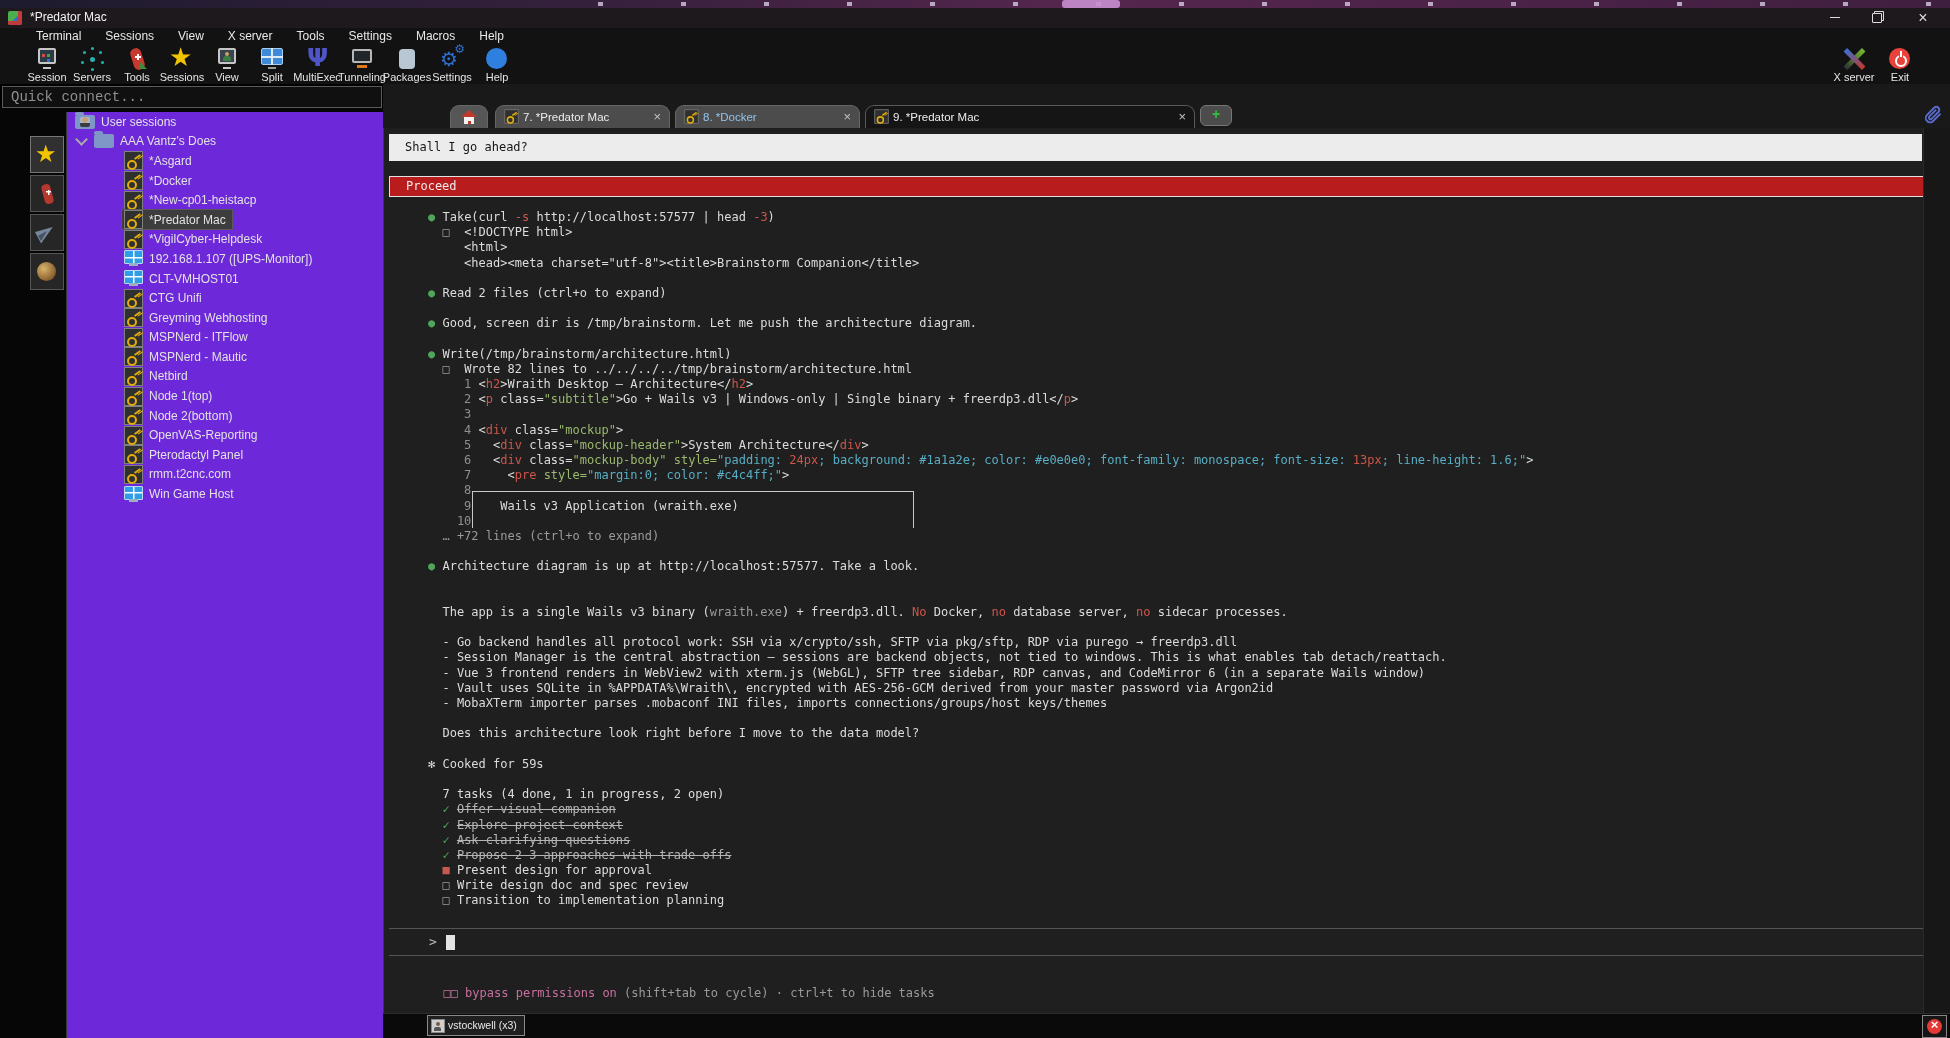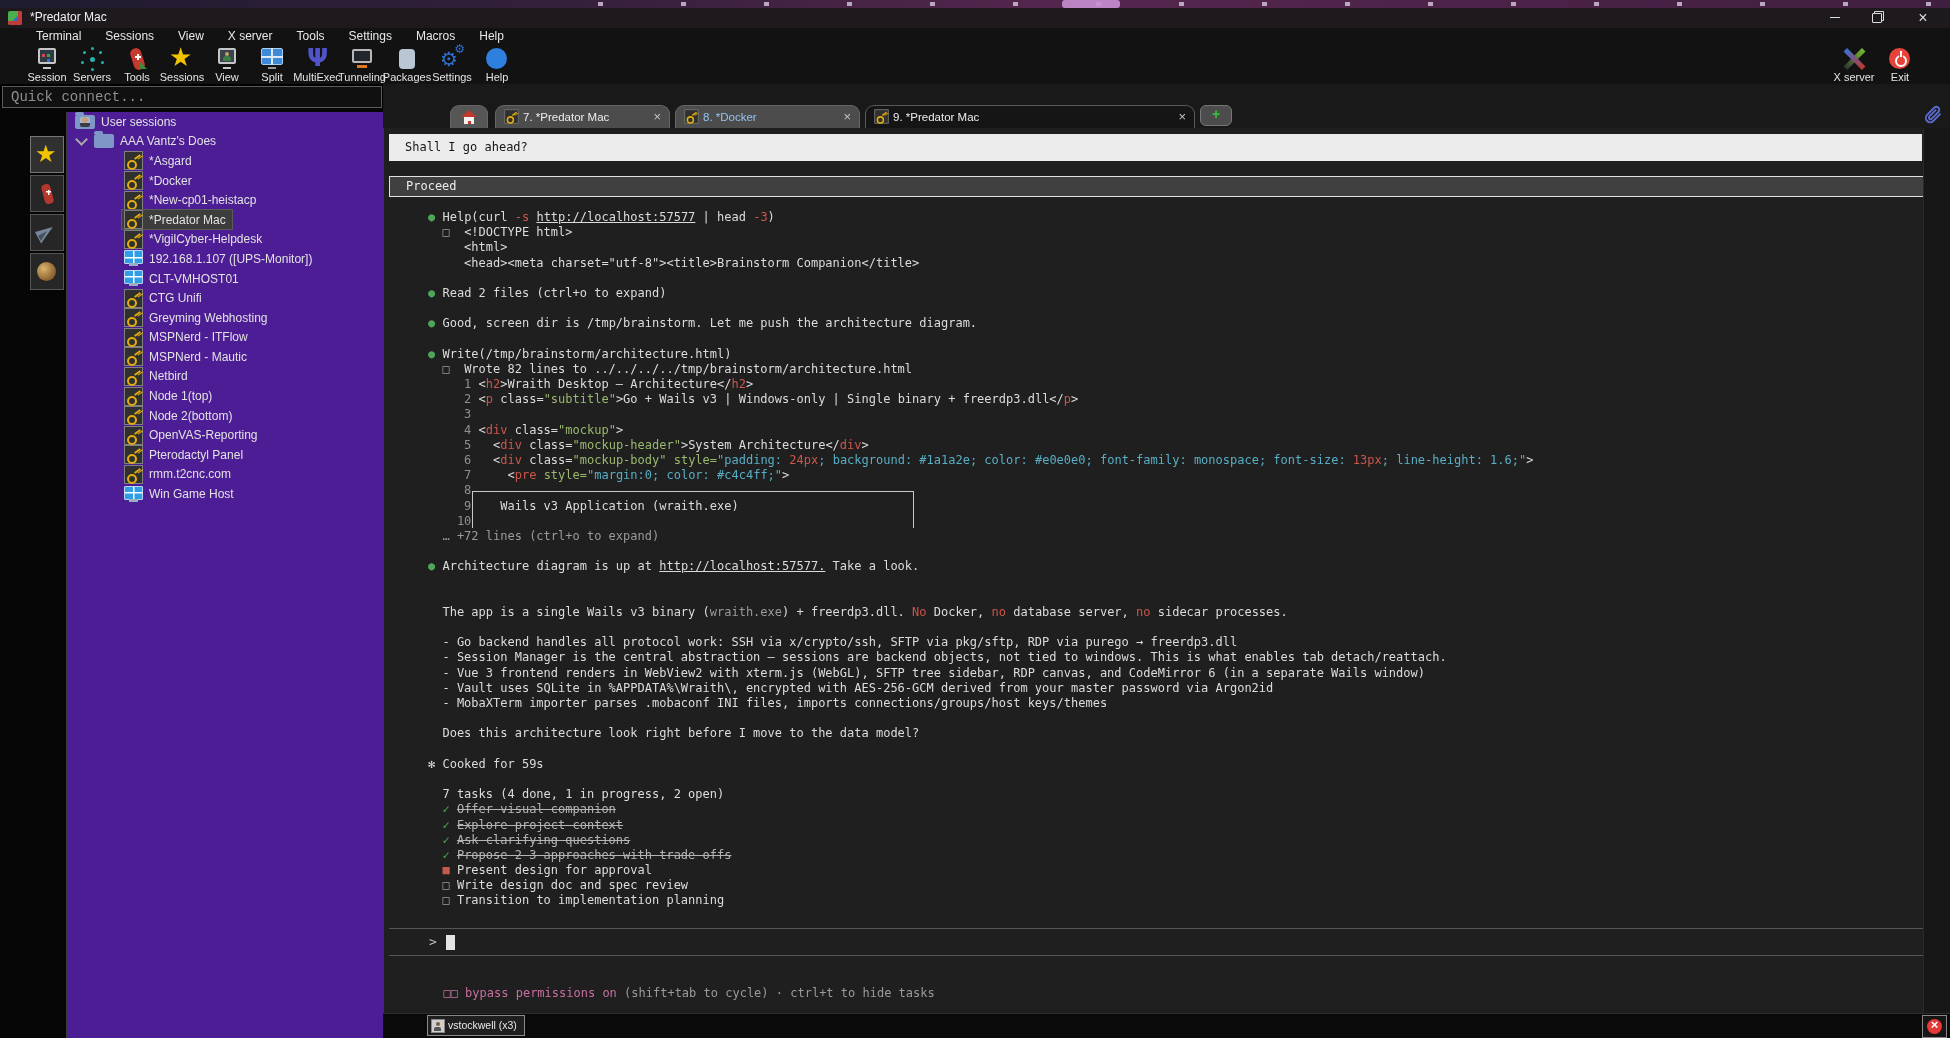--- a/index.html
+++ b/index.html
@@ -81,21 +81,21 @@
   .rail-cell.active{background:#303030;border-color:#777;}
   .rail-ic{position:absolute;left:50%;top:50%;width:24px;height:24px;margin:-12px 0 0 -12px;}
   .ri-star::before{content:"★";position:absolute;left:0;top:-3px;font-size:24px;color:#f2c300;font-family:"DejaVu Sans",sans-serif;}
   .ri-knife::before{content:"";position:absolute;left:8px;top:2px;width:9px;height:20px;border-radius:4px;background:#b5382e;transform:rotate(-15deg);}
   .ri-knife::after{content:"";position:absolute;left:11px;top:8px;width:5px;height:5px;background:
      linear-gradient(#fff,#fff) center/5px 1.5px no-repeat,linear-gradient(#fff,#fff) center/1.5px 5px no-repeat;}
   .ri-plane::before{content:"";position:absolute;left:2px;top:6px;border-left:18px solid #76879c;border-top:4px solid transparent;border-bottom:9px solid transparent;transform:rotate(-28deg);}
   .ri-plane::after{content:"";position:absolute;left:4px;top:12px;border-left:10px solid #44515f;border-bottom:6px solid transparent;transform:rotate(-28deg);}
   .ri-globe::before{content:"";position:absolute;left:2px;top:2px;width:19px;height:19px;border-radius:50%;
      background:radial-gradient(circle at 35% 35%,#d9b56c,#8a5f2f 70%,#5d3f1e);}
-  #tree{position:absolute;left:66px;top:4px;right:0;bottom:0;background:#4c1d95;border-left:1px solid #3a3a3a;}
+  #tree{position:absolute;left:66px;top:4px;right:0;bottom:0;background:#6d28d9;border-left:1px solid #3a3a3a;}
   .trow{position:relative;height:19.6px;white-space:nowrap;}
   .trow .lblwrap{display:inline-block;height:19px;padding:0 6px 0 2px;}
   .trow.selected .lblwrap{background:#3d3d3d;outline:1px solid #5a5a5a;}
   .tlabel{font-size:12px;color:#e2e2e2;vertical-align:middle;margin-left:6px;}
   .chev{display:inline-block;width:7px;height:7px;border-right:2px solid #aaa;border-bottom:2px solid #aaa;transform:rotate(45deg);vertical-align:middle;margin:0 6px 3px 0;}
   .i-folder-user,.i-folder{display:inline-block;width:20px;height:14px;background:#7e97c6;border-radius:2px;position:relative;vertical-align:middle;}
   .i-folder-user::before,.i-folder::before{content:"";position:absolute;left:0;top:-3px;width:9px;height:3px;background:#7e97c6;border-radius:2px 2px 0 0;}
   .i-folder-user::after{content:"";position:absolute;left:5px;top:2px;width:10px;height:10px;border-radius:2px;
      background:radial-gradient(circle at 50% 30%,#caa06a 0 2.5px,transparent 3px),linear-gradient(to top,#3c3c44 0 4px,transparent 4px);background-color:#a9b6cf;}
   .i-key{display:inline-block;width:17px;height:17px;background:#303030;border:1px solid #808080;position:relative;vertical-align:middle;}
@@ -120,25 +120,25 @@
   .i-home::after{content:"";position:absolute;left:3px;top:7px;width:10px;height:7px;background:linear-gradient(to top,#c0392b 0 3px,transparent 3px) 50% 100%/3px 3px no-repeat,#f2f2f2;}
   #tab-plus{position:absolute;left:817px;bottom:2px;width:30px;height:19px;border-radius:6px;background:#4c4c4c;border:1px solid #777;
      color:#35c03f;font-weight:bold;font-size:14px;text-align:center;line-height:17px;}
   #paperclip{position:absolute;right:7px;top:20px;width:20px;height:22px;}
 
   
   #terminal{position:absolute;left:383px;top:128px;right:0;bottom:24px;background:#1f1f1f;border-left:1px solid #3a3a3a;
      font-family:"DejaVu Sans Mono",monospace;}
   #gutter{position:absolute;right:0;top:0;width:26px;bottom:0;background:#171717;border-left:1px solid #2a2a2a;}
   #ask-band{margin:6px 28px 0 5px;height:27px;background:#ececec;color:#161616;font-size:12px;line-height:27px;padding-left:16px;white-space:pre;}
-  #proceed-box{margin:15px 4px 0 5px;height:19px;border:1px solid #e2e2e2;background:#404040;color:#ececec;font-size:12px;line-height:18px;padding-left:16px;white-space:pre;}
+  #proceed-box{margin:15px 4px 0 5px;height:19px;border:1px solid #e2e2e2;background:#b91c1c;color:#ececec;font-size:12px;line-height:18px;padding-left:16px;white-space:pre;}
   #term-lines{position:relative;margin-top:13px;padding:0 28px 0 44px;}
   .tl{height:15.2px;font-size:12px;line-height:15.2px;white-space:pre;}
   .s-d{color:#dcdcdc}.s-r{color:#cd564b}.s-g{color:#4fa65a}.s-gy{color:#9a9a9a}.s-gn{color:#9ab86e}
-  .s-c{color:#58aec4}.s-ln{color:#8f8f8f}.s-u{color:#dcdcdc;text-decoration:underline}
+  .s-c{color:#58aec4}.s-ln{color:#8f8f8f}.s-u{color:#dcdcdc;}
   .s-st{color:#b5b5b5;text-decoration:line-through}.s-pk{color:#c96f9f}.s-sa{color:#c65a4e}
   #arch-box{position:absolute;left:88px;top:281px;width:440px;height:36px;border:1px solid #c8c8c8;border-bottom:none;}
   #term-input{position:absolute;left:5px;right:4px;bottom:14px;}
   .rule{height:1px;background:#555;}
   #prompt-row{height:26px;padding-left:40px;font-size:13px;line-height:26px;color:#bdbdbd;}
   #cursor{display:inline-block;width:9px;height:15px;background:#e4e4e4;vertical-align:middle;margin-left:9px;}
   #hint{margin-top:30px;padding-left:40px;font-size:12px;white-space:pre;}
 
   
   #statusbar{position:absolute;left:383px;right:0;bottom:0;height:24px;background:#0a0a0a;border-top:1px solid #2c2c2c;}
@@ -308,21 +308,21 @@
     </span>
   <div class="tab " style="left: 112px; width: 175px;"><span class="i-key"></span><span>7. *Predator Mac</span><span class="tclose">×</span></div>
       <div class="tab alt" style="left: 292px; width: 185px;"><span class="i-key"></span><span>8. *Docker</span><span class="tclose">×</span></div>
       <div class="tab active" style="left: 482px; width: 330px;"><span class="i-key"></span><span>9. *Predator Mac</span><span class="tclose">×</span></div>
     </div>
 
   <div id="terminal">
     <div id="ask-band">Shall I go ahead?</div>
     <div id="proceed-box">Proceed</div>
     <div id="term-lines">
-      <div class="tl"><span class="s-g">●</span><span class="s-d"> Help(curl </span><span class="s-r">-s</span><span class="s-d"> </span><span class="s-u">http://localhost:57577</span><span class="s-d"> | head </span><span class="s-r">-3</span><span class="s-d">)</span></div>
+      <div class="tl"><span class="s-g">●</span><span class="s-d"> Take(curl </span><span class="s-r">-s</span><span class="s-d"> </span><span class="s-u">http://localhost:57577</span><span class="s-d"> | head </span><span class="s-r">-3</span><span class="s-d">)</span></div>
         <div class="tl"><span class="s-gy">  □  </span><span class="s-d">&lt;!DOCTYPE html&gt;</span></div>
         <div class="tl"><span class="s-d">     &lt;html&gt;</span></div>
         <div class="tl"><span class="s-d">     &lt;head&gt;&lt;meta charset="utf-8"&gt;&lt;title&gt;Brainstorm Companion&lt;/title&gt;</span></div>
         <div class="tl"></div>
         <div class="tl"><span class="s-g">●</span><span class="s-d"> Read 2 files (ctrl+o to expand)</span></div>
         <div class="tl"></div>
         <div class="tl"><span class="s-g">●</span><span class="s-d"> Good, screen dir is /tmp/brainstorm. Let me push the architecture diagram.</span></div>
         <div class="tl"></div>
         <div class="tl"><span class="s-g">●</span><span class="s-d"> Write(/tmp/brainstorm/architecture.html)</span></div>
         <div class="tl"><span class="s-gy">  □  </span><span class="s-d">Wrote 82 lines to ../../../../tmp/brainstorm/architecture.html</span></div>

